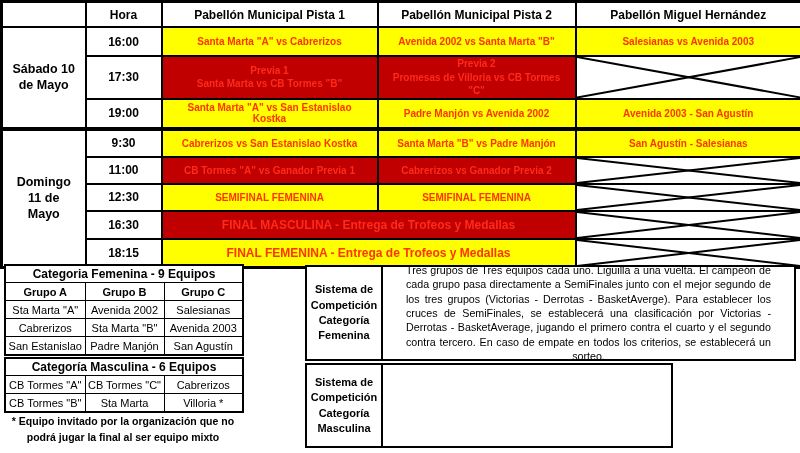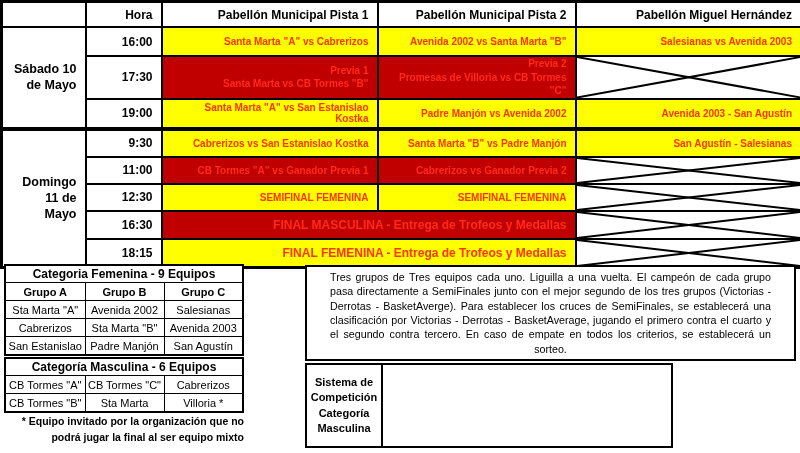--- a/index.html
+++ b/index.html
@@ -2,21 +2,21 @@
 <html><head>
 <meta charset="utf-8">
 <style>
   html,body{margin:0;padding:0}
   body{width:800px;height:453px;background:#fff;position:relative;overflow:hidden;
        font-family:"Liberation Sans",sans-serif;color:#000}
   table{border-collapse:collapse;table-layout:fixed}
 
   
   .sched{position:absolute;left:0;top:0;width:800px;border:3px solid #000}
-  .sched td{border:2px solid #000;text-align:right;vertical-align:middle;overflow:hidden;padding:0 8px}
+  .sched td{border:2px solid #000;text-align:center;vertical-align:middle;overflow:hidden;padding:0 8px}
   .sched tr.sep td{border-top:4px solid #000}
   .sched .hdr td{font-weight:bold;font-size:12px;height:23px;background:#fff}
   .sched .day{font-weight:bold;font-size:12.5px;line-height:1.3;background:#fff}
   .sched .time{font-weight:bold;font-size:12px;background:#fff}
   .cell{font-weight:bold;font-size:10px}
   .y{background:#FFFF00;color:#FF3300}
   .r{background:#C00000;color:#FF2A1A}
   .r .l1,.r .l2{display:block;line-height:1.35;font-size:10px}
   .final{font-size:12px}
   .rh1 td{height:27px}.rh2 td{height:30px}.rh3 td{height:27px}
@@ -26,21 +26,21 @@
   .crossed line{stroke:#000;stroke-width:2;vector-effect:non-scaling-stroke}
 
   
   .grp{position:absolute;left:4px;width:238px;border:2px solid #000;background:#fff}
   .grp td{border:1px solid #000;text-align:center;vertical-align:middle;font-size:11px;height:15px;padding:1px 2px}
   .grp .title{font-weight:bold;font-size:12px;height:14px}
   .grp .gh{font-weight:bold}
   .fem-grp{top:264px}
   .msc-grp{top:357px}
 
-  .note{position:absolute;left:2px;top:414px;width:242px;text-align:right;
+  .note{position:absolute;left:2px;top:414px;width:242px;text-align:center;
         font-weight:bold;font-size:10.5px;line-height:1.5}
 
   
   .panel{position:absolute;border:2px solid #000;display:flex;background:#fff}
   .panel .lbl{width:70px;flex:0 0 70px;border-right:2px solid #000;display:flex;
               align-items:center;justify-content:center;text-align:center;
               font-weight:bold;font-size:11px;line-height:1.4;padding:0 2px}
   .panel .txt{flex:1;font-size:10.7px;line-height:1.34;padding:3px 7px;display:flex;
               align-items:center}
   .pf{left:305px;top:265px;width:487px;height:92px}
@@ -203,20 +203,21 @@
     <td>CB Tormes "B"</td>
     <td>Sta Marta</td>
     <td>Villoria *</td>
   </tr>
 </tbody>
   </table>
 
 <div class="note">* Equipo invitado por la organización que no podrá jugar la final al ser equipo mixto</div>
 
 <div class="panel pf">
+  <div class="lbl">Sistema de Competición Categoría Femenina</div>
   <div class="txt">
     <p>Tres grupos de Tres equipos cada uno. Liguilla a una vuelta. El campeón de cada grupo pasa directamente a SemiFinales junto con el mejor segundo de los tres grupos (Victorias - Derrotas - BasketAverge). Para establecer los cruces de SemiFinales, se establecerá una clasificación por Victorias - Derrotas - BasketAverage, jugando el primero contra el cuarto y el segundo contra tercero. En caso de empate en todos los criterios, se establecerá un sorteo.</p>
   </div>
 </div>
 
 <div class="panel pm">
   <div class="lbl">Sistema de Competición Categoría Masculina</div>
 </div>
 
 </body></html>

